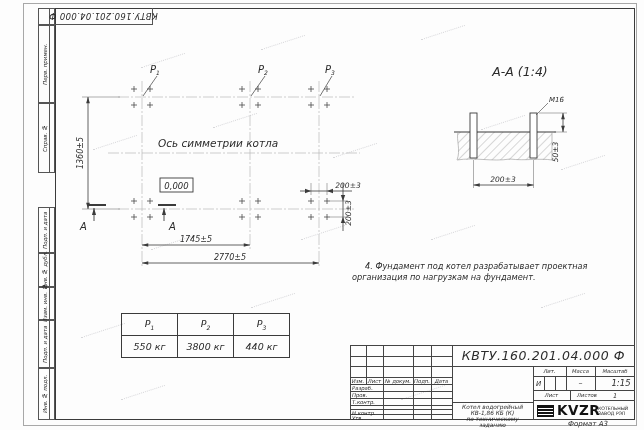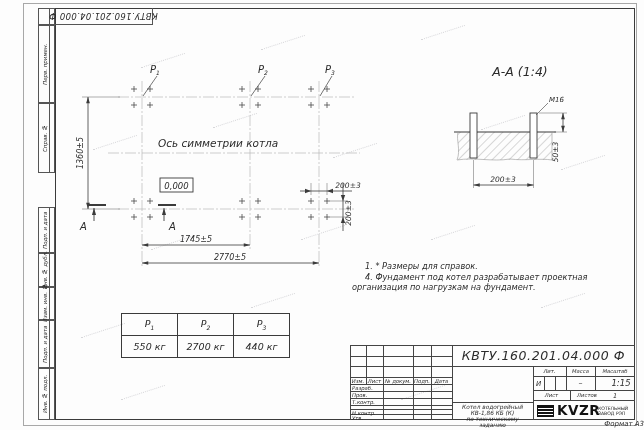--- a/index.html
+++ b/index.html
@@ -29,21 +29,21 @@
   .tb .txt{position:absolute;display:flex;align-items:center;justify-content:center;text-align:center;}
   .docnum{left:102px;top:0;width:183px;height:21px;font-size:12.5px;letter-spacing:.6px;}
   .dtitle{left:103px;top:22px;width:79px;height:34px;font-size:10px;line-height:11px;}
   .dprod{position:absolute;left:103px;top:58.5px;width:79px;text-align:center;font-size:5.8px;line-height:6.2px;}
   .smallLbl{font-size:5.3px;height:6px;}
   .rowLbl{position:absolute;left:2px;font-size:5.3px;white-space:nowrap;}
   .logoIcon{position:absolute;left:187px;top:60px;width:17px;height:12px;background:#111;
      background-image:repeating-linear-gradient(180deg,#111 0 2px,#fff 2px 3px);border:1px solid #111;box-sizing:border-box;}
   .logoTxt{position:absolute;left:207px;top:57px;font-size:13.5px;font-weight:700;font-style:normal;color:#111;letter-spacing:.5px;}
   .logoCap{position:absolute;left:248px;top:61px;font-size:4.6px;line-height:5px;font-style:normal;color:#222;white-space:nowrap;}
-  .fmt{position:absolute;left:585px;top:420px;width:59px;text-align:right;font-size:7px;font-style:italic;}
+  .fmt{position:absolute;left:568px;top:420px;width:59px;text-align:left;font-size:7px;font-style:italic;}
   
   svg text{font-family:"DejaVu Sans",sans-serif;font-style:italic;fill:#2b2b2b;}
   
   .wm{position:absolute;width:46px;height:0;border-top:1px dotted rgba(120,120,130,.28);transform:rotate(-18deg);}
 </style>
 </head>
 <body>
 
 <div class="sheet">
 
@@ -228,34 +228,33 @@
       <line x1="103.5" y1="100" x2="103.5" y2="128"></line>
     </g>
     <line x1="133" y1="53" x2="133" y2="72" stroke="#3b3b3b" stroke-width="0.8" marker-start="url(#arrS)" marker-end="url(#arrS)"></line>
     <text transform="rotate(-90 128 92)" x="128" y="92" text-anchor="middle" font-size="7.5">50±3</text>
 
     <line x1="43.5" y1="125" x2="103.5" y2="125" stroke="#3b3b3b" stroke-width="0.8" marker-start="url(#arrS)" marker-end="url(#arrS)"></line>
     <text x="73" y="121.5" text-anchor="middle" font-size="7.5">200±3</text>
   </svg>
 
   <div class="notes">
-    <p>1. * Размеры для справок.</p>
     <p>4. Фундамент под котел разрабатывает проектная организация по нагрузкам на фундамент.</p>
   </div>
 
   <table class="loads">
     <tbody>
         <tr>
       <td><span>Р</span><sub>1</sub></td>
       <td><span>Р</span><sub>2</sub></td>
       <td><span>Р</span><sub>3</sub></td>
     </tr>
     <tr>
       <td>550 кг</td>
-      <td>2700 кг</td>
+      <td>3800 кг</td>
       <td>440 кг</td>
     </tr>
   </tbody>
     </table>
 
   <div class="tb">
 
     <div class="hl" style="left:0;top:0;width:285px"></div>
     <div class="hl" style="left:0;top:11px;width:102px"></div>
     <div class="hl" style="left:0;top:21px;width:285px"></div>

